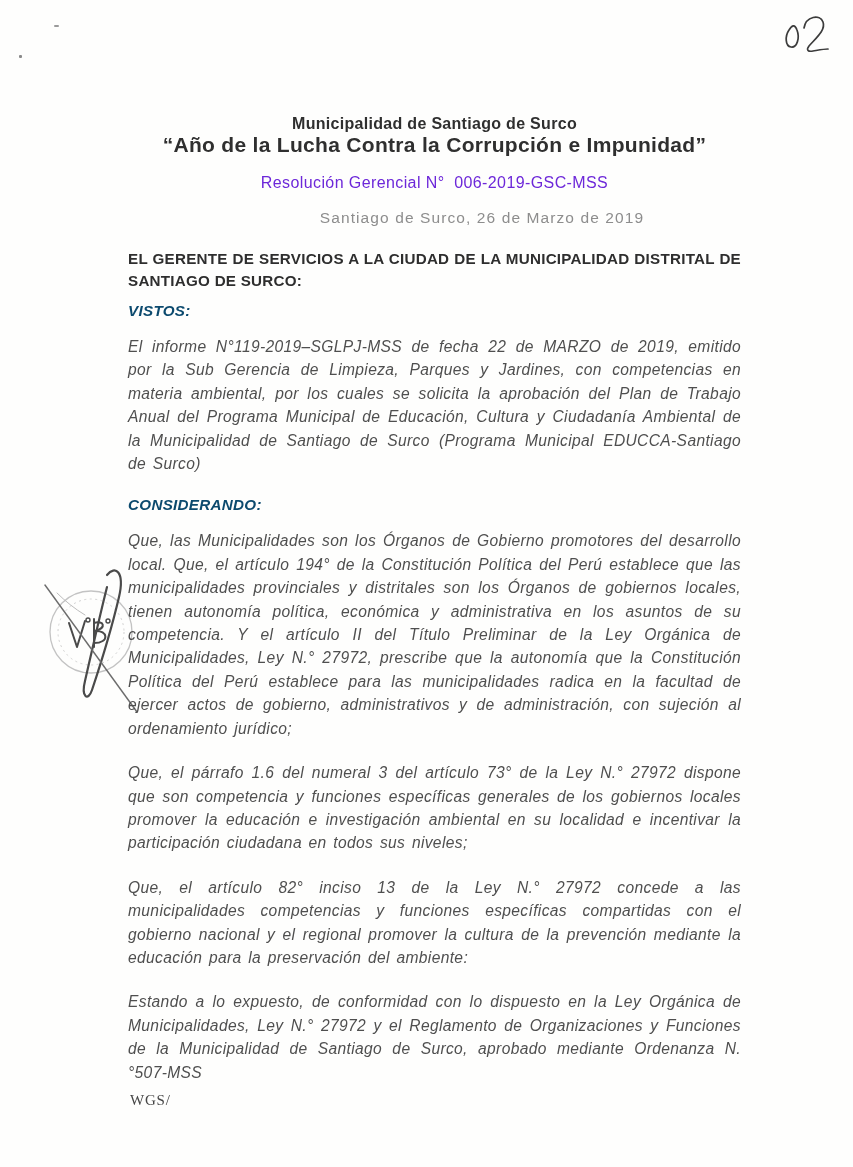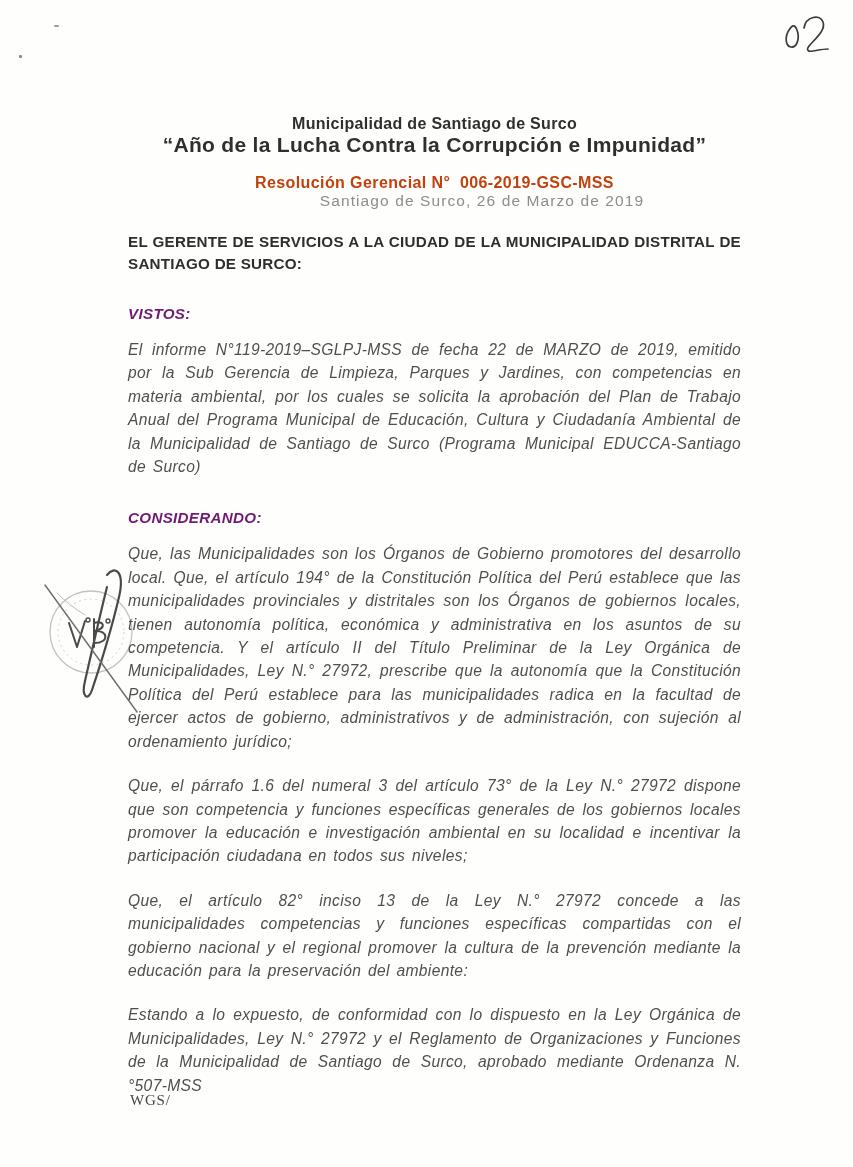--- a/index.html
+++ b/index.html
@@ -32,48 +32,49 @@
   }
   .motto {
     font-weight: bold;
     font-size: 21px;
     letter-spacing: 0.3px;
     color: #2f2f2f;
     line-height: 21px;
   }
   .resolution-title {
     margin-top: 19px;
-    font-weight: bold;
+    font-weight: normal;
     font-size: 16px;
     letter-spacing: 0.4px;
-    color: #c2410c;
+    color: #6d28d9;
     white-space: pre-wrap;
   }
   .dateline {
+    margin-top: 17px;
     padding-left: 95px;
     font-size: 15.5px;
     letter-spacing: 1.1px;
     color: #8d8d8d;
   }
   .addressee {
     margin-top: 21px;
     font-weight: bold;
     font-size: 15.2px;
     letter-spacing: 0.25px;
     color: #2e2e2e;
     line-height: 21.5px;
     text-align: justify;
   }
   .section-heading {
-    margin-top: 31px;
+    margin-top: 11px;
     font-weight: bold;
     font-style: italic;
     font-size: 15.2px;
     letter-spacing: 0.3px;
-    color: #701a75;
+    color: #0c4a6e;
   }
   .para {
     margin-top: 16px;
     margin-bottom: 21px;
     font-style: italic;
     font-size: 15.6px;
     line-height: 23.4px;
     letter-spacing: 0.35px;
     word-spacing: 2px;
     color: #4f4f4f;

